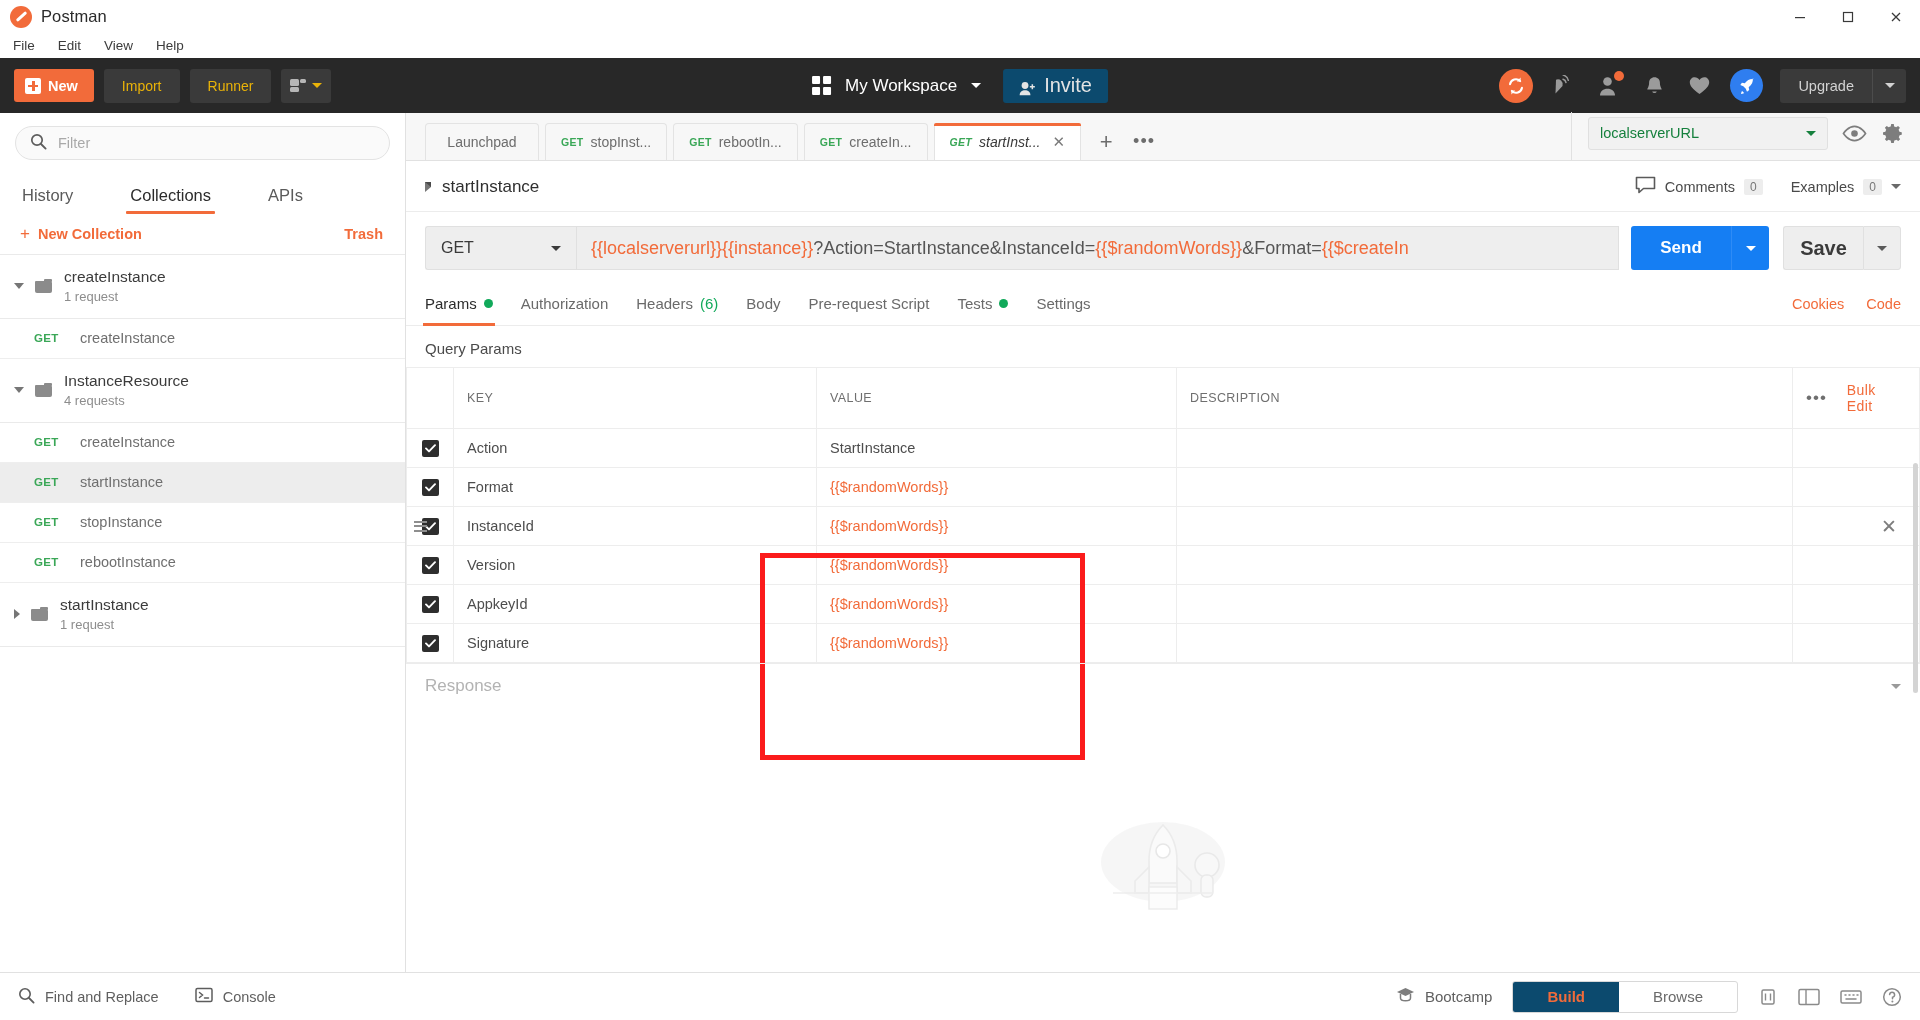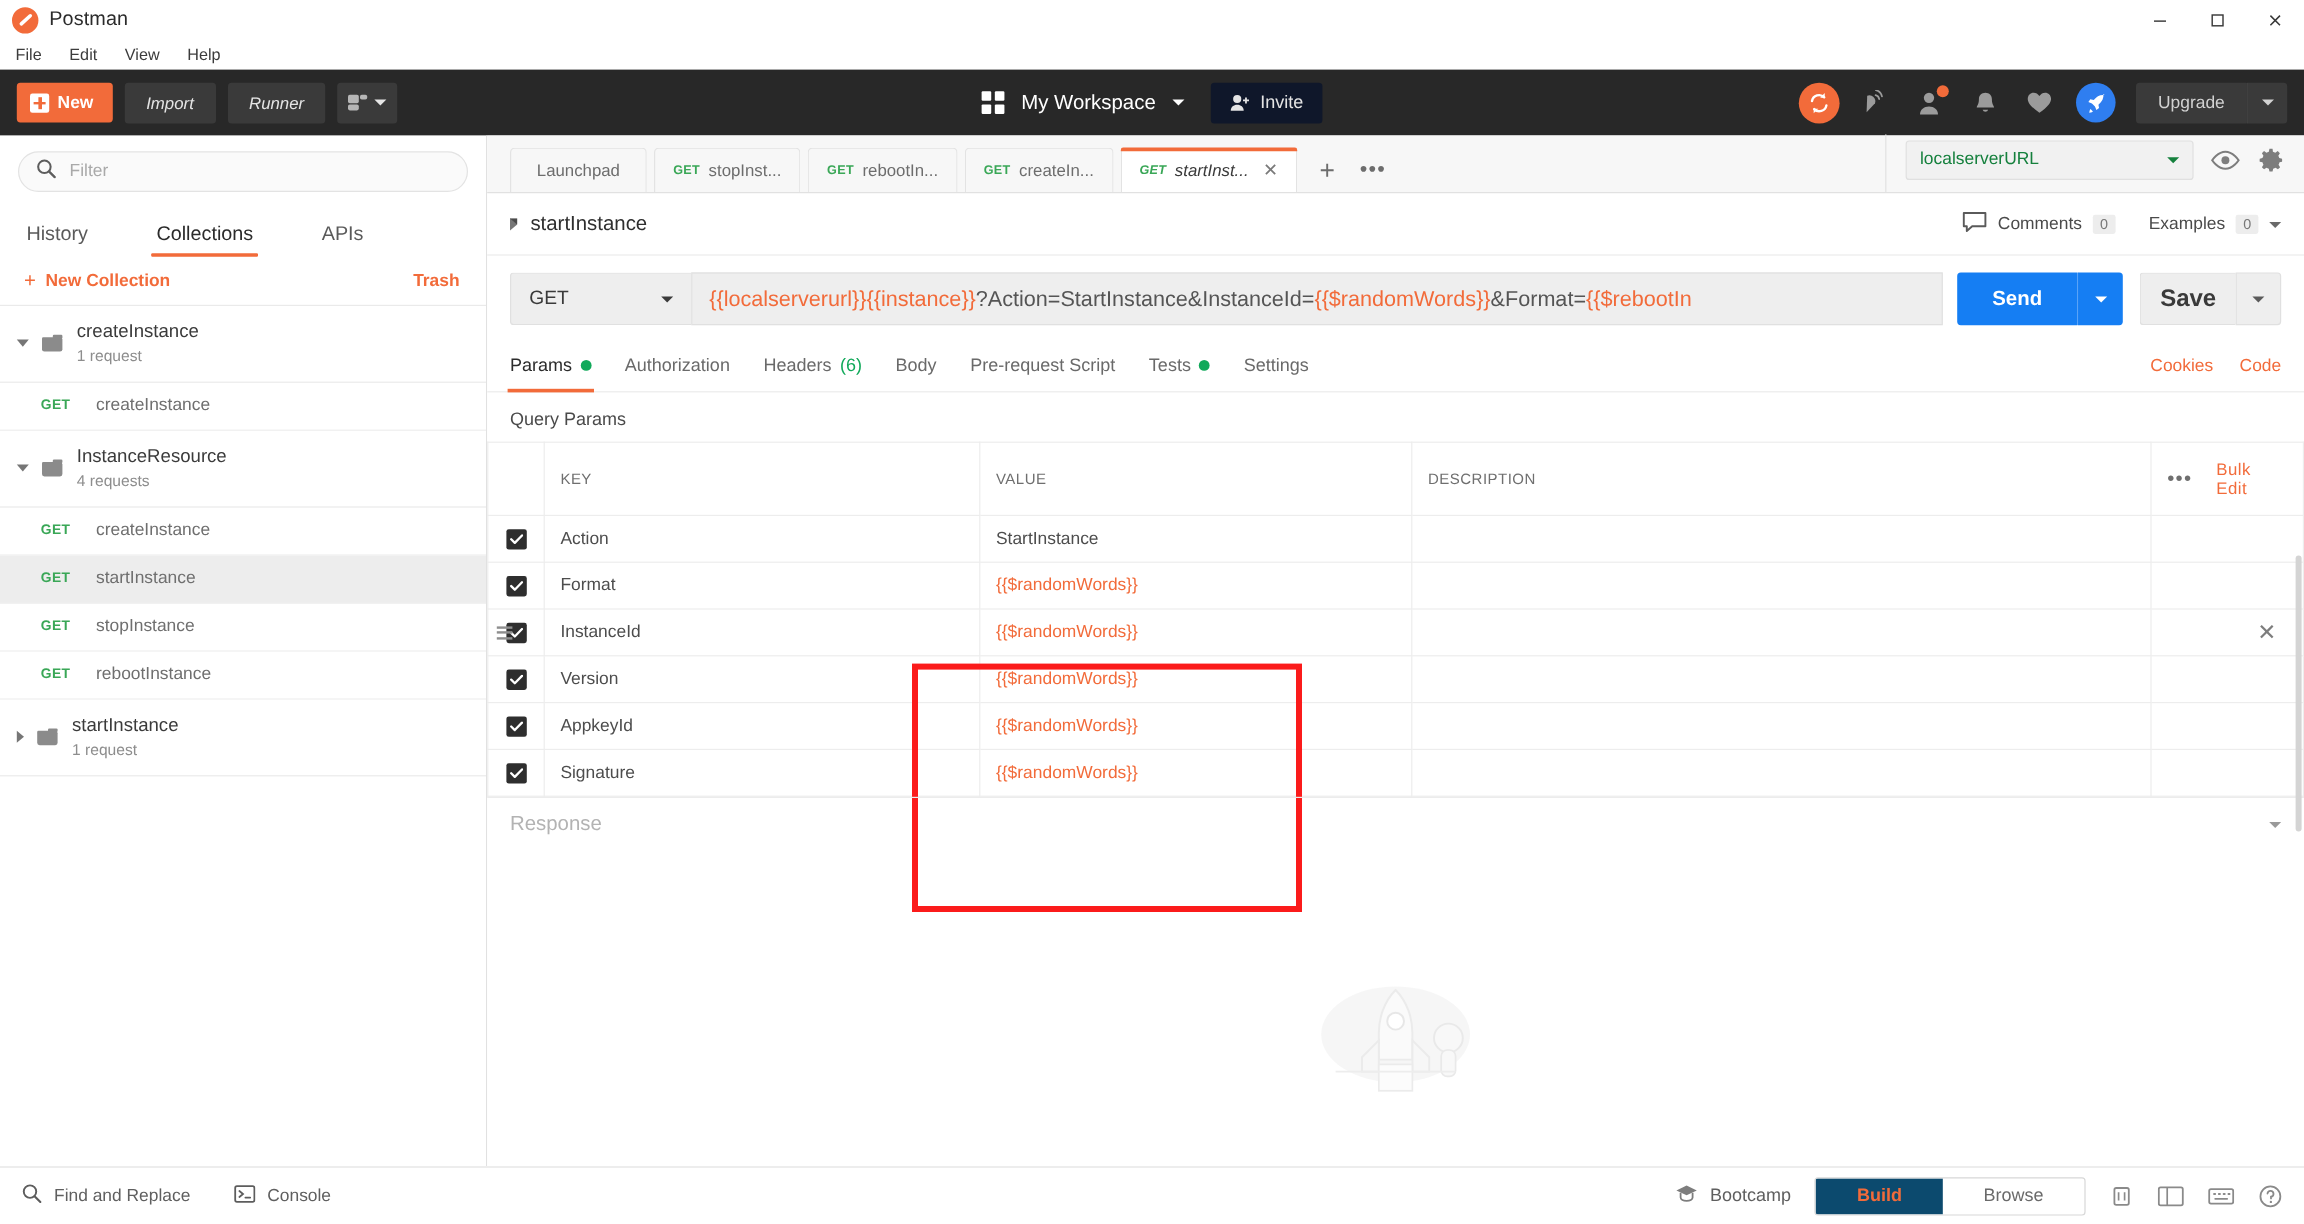--- a/index.html
+++ b/index.html
@@ -53,22 +53,22 @@
   .plus-sq {
     width:16px; height:16px; background:#fff; border-radius:2px;
     position:relative; flex:none;
   }
   .plus-sq::before, .plus-sq::after {
     content:""; position:absolute; background:#f26b3a;
   }
   .plus-sq::before { left:3px; right:3px; top:7px; height:2.5px; }
   .plus-sq::after { top:3px; bottom:3px; left:7px; width:2.5px; }
   .btn-dark {
-    background:#3a3a3a; color:#e5e5e5; height:34px; border-radius:3px;
-    display:flex; align-items:center; padding:0 18px; font-size:14px;font-style:italic;
+    background:#3a3a3a; color:#eab308; height:34px; border-radius:3px;
+    display:flex; align-items:center; padding:0 18px; font-size:14px;
   }
   .btn-dark.icon-btn { padding:0 9px; gap:5px; }
   .cap { position:relative; width:17px; height:15px; }
   .cap i {
     position:absolute; display:block; background:#b6b6b6; border-radius:1.5px;
   }
   .cap i:nth-child(1){ left:0; top:1px; width:9px; height:7px; }
   .cap i:nth-child(2){ left:10px; top:1px; width:6px; height:4px; }
   .cap i:nth-child(3){ left:0; top:9px; width:9px; height:5px; }
   .caret-d {
@@ -78,22 +78,22 @@
 
   .ws-center {
     position:absolute; left:50%; transform:translateX(-50%);
     display:flex; align-items:center; gap:22px;
   }
   .ws-sel { display:flex; align-items:center; gap:14px; color:#fff; font-size:17px; }
   .grid4 { width:19px; height:19px; display:grid; grid-template-columns:1fr 1fr;
            grid-template-rows:1fr 1fr; gap:3px; }
   .grid4 i { background:#fff; border-radius:1px; display:block; }
   .invite-btn {
-    background:#0f172a; color:#e4e4e4; height:34px; border-radius:3px;
-    display:flex; align-items:center; gap:8px; padding:0 16px; font-size:15px;
+    background:#0c4a6e; color:#e4e4e4; height:34px; border-radius:3px;
+    display:flex; align-items:center; gap:8px; padding:0 16px; font-size:20px;
   }
   .person-ic { position:relative; width:17px; height:15px; color:#e4e4e4; }
 
   .tb-right {
     margin-left:auto; display:flex; align-items:center; gap:17px;
   }
   .ic-btn { width:28px; height:28px; display:flex; align-items:center;
             justify-content:center; position:relative; color:#9b9b9b; }
   .sync-circle {
     width:34px; height:34px; border-radius:50%; background:#f26b3a;
@@ -648,21 +648,21 @@
     <div class="url-row">
       <div class="method-sel">
         <span>GET</span>
         <span class="caret-d"></span>
       </div>
       <div class="url-box">
         <span class="v">{{localserverurl}}{{instance}}</span>
           <span>?Action=StartInstance&amp;InstanceId=</span>
           <span class="v">{{$randomWords}}</span>
           <span>&amp;Format=</span>
-          <span class="v">{{$rebootIn</span>
+          <span class="v">{{$createIn</span>
       </div>
       <div class="send-btn">Send</div>
       <div class="send-caret">
         <span class="caret-d"></span>
       </div>
       <div class="save-btn">Save</div>
       <div class="save-caret">
         <span class="caret-d"></span>
       </div>
     </div>

